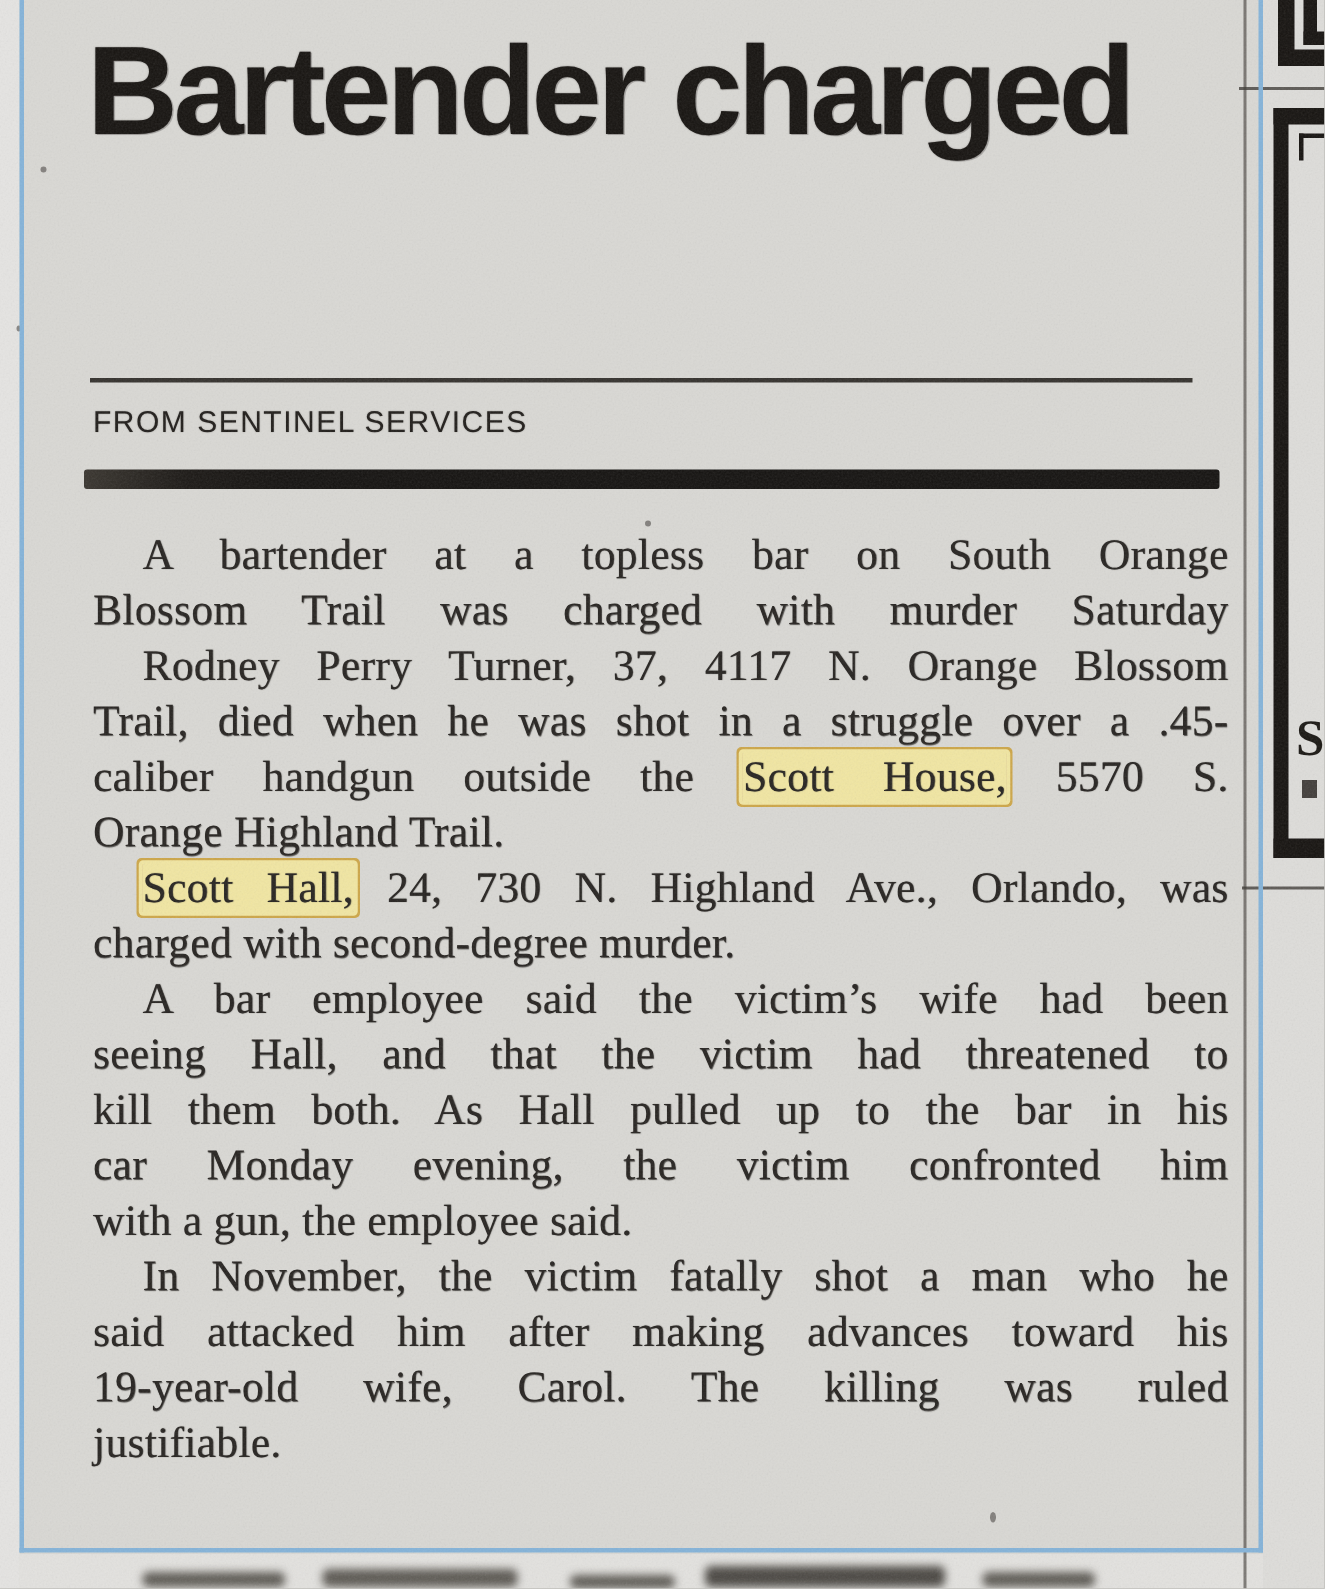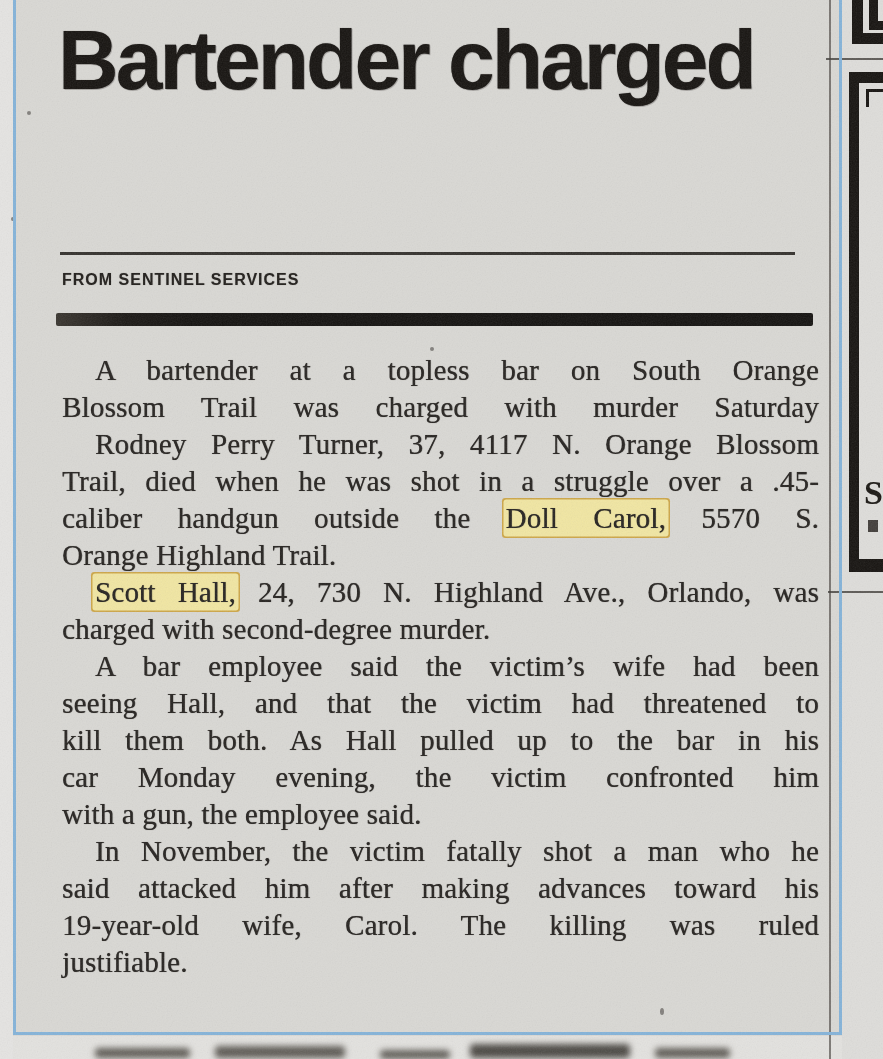--- a/index.html
+++ b/index.html
@@ -23,21 +23,21 @@
   #headline{
     left:58px;top:12px;width:772px;
     font-weight:700;font-size:84px;line-height:96px;letter-spacing:-3px;
     color:#161310;
     text-shadow:0 0 1px rgba(22,19,16,.55),1px 1px 0 rgba(22,19,16,.22);
   }
   
   #byline-rule{left:60px;top:252px;width:735px;height:3px;background:#34312d;}
   #byline{
     left:62px;top:271px;width:500px;
-    font-weight:700;font-size:16px;letter-spacing:1px;color:#201d1a;
+    font-weight:400;font-size:20px;letter-spacing:1px;color:#201d1a;
     text-shadow:0 0 1px rgba(32,29,26,.4);
   }
   #divider-bar{
     left:56px;top:313px;width:757px;height:13px;border-radius:2px;
     background:linear-gradient(90deg,#39352f 0%,#1b1815 9%,#141210 18%,#141210 100%);
   }
   
   #article{
     left:62px;top:352px;width:757px;
     font-family:"Liberation Serif",serif;
@@ -83,21 +83,21 @@
 
   <div id="byline-rule" class="abs"></div>
   <div id="byline" class="abs">FROM SENTINEL SERVICES</div>
   <div id="divider-bar" class="abs"></div>
 
   <div id="article" class="abs">
       <div class="line indent"><span>A bartender at a topless bar on South Orange</span></div>
       <div class="line"><span>Blossom Trail was charged with murder Saturday</span></div>
       <div class="line indent"><span>Rodney Perry Turner, 37, 4117 N. Orange Blossom</span></div>
       <div class="line"><span>Trail, died when he was shot in a struggle over a .45-</span></div>
-      <div class="line"><span>caliber handgun outside the </span><span class="hl">Doll Carol,</span><span> 5570 S.</span></div>
+      <div class="line"><span>caliber handgun outside the </span><span class="hl">Scott House,</span><span> 5570 S.</span></div>
       <div class="line end"><span>Orange Highland Trail.</span></div>
       <div class="line indent"><span class="hl">Scott Hall,</span><span> 24, 730 N. Highland Ave., Orlando, was</span></div>
       <div class="line end"><span>charged with second-degree murder.</span></div>
       <div class="line indent"><span>A bar employee said the victim’s wife had been</span></div>
       <div class="line"><span>seeing Hall, and that the victim had threatened to</span></div>
       <div class="line"><span>kill them both. As Hall pulled up to the bar in his</span></div>
       <div class="line"><span>car Monday evening, the victim confronted him</span></div>
       <div class="line end"><span>with a gun, the employee said.</span></div>
       <div class="line indent"><span>In November, the victim fatally shot a man who he</span></div>
       <div class="line"><span>said attacked him after making advances toward his</span></div>

